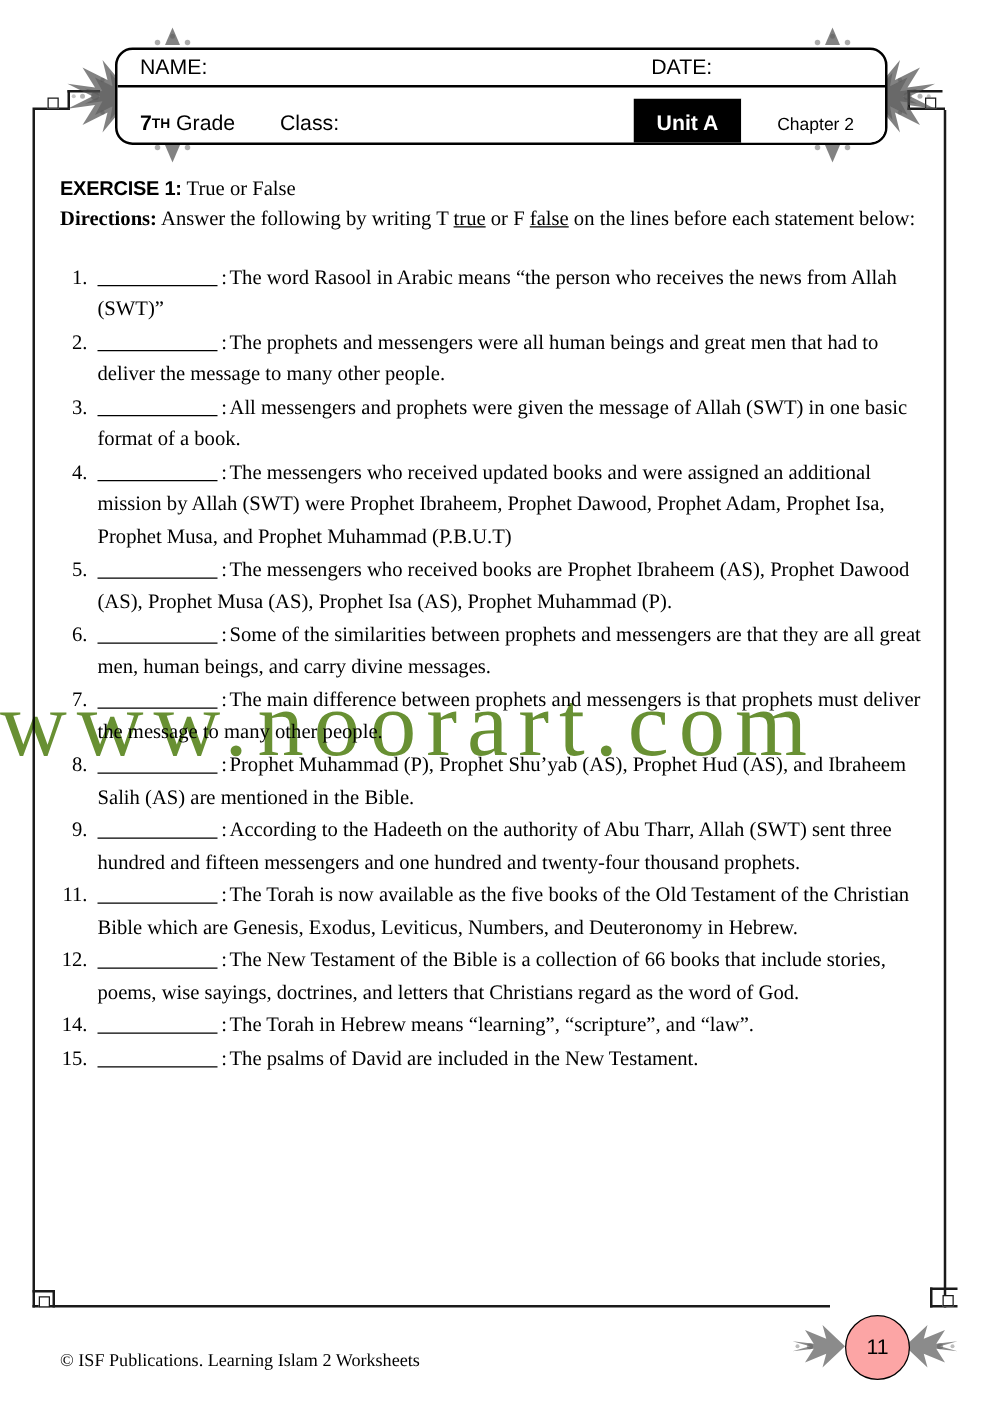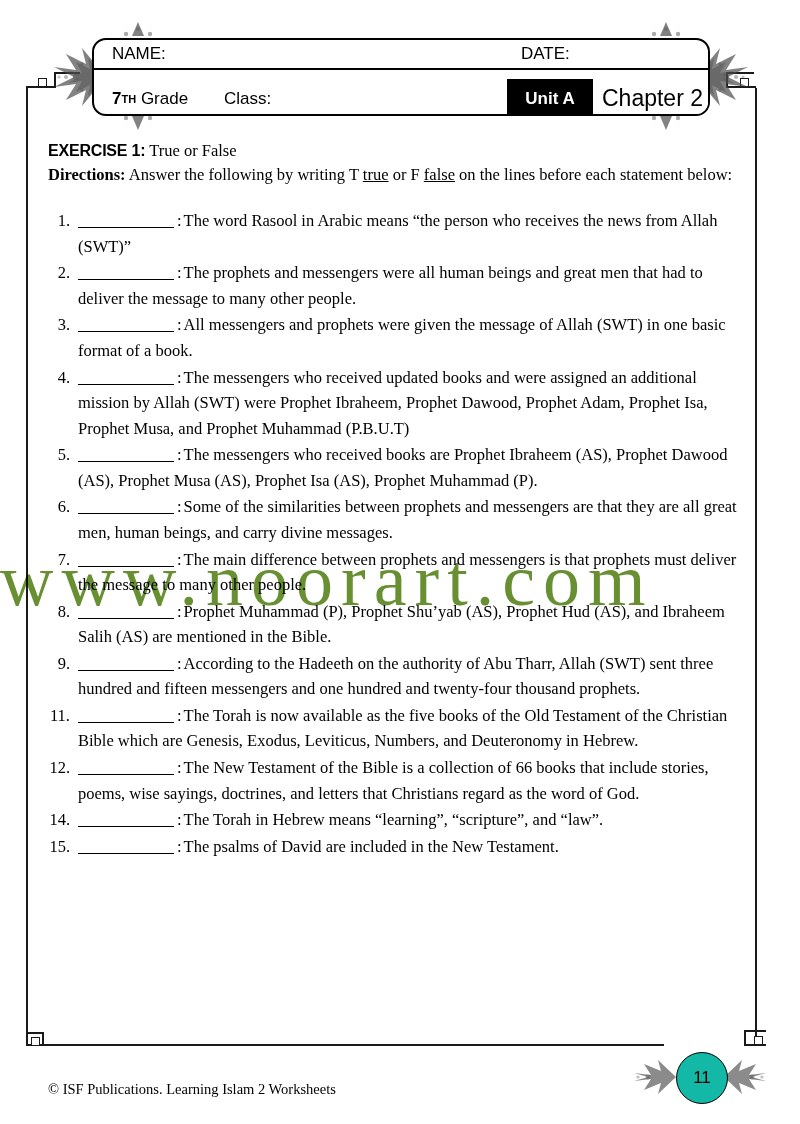--- a/index.html
+++ b/index.html
@@ -71,21 +71,21 @@
     background: #000; color: #fff;
     display: flex; align-items: center; justify-content: center;
     font-family: "Liberation Sans", sans-serif;
     font-size: 17px; font-weight: bold;
   }
   #chapter-cell {
     position: absolute; left: 499px; top: 0; width: 119px; height: 100%;
     background: #fff; color: #000;
     display: flex; align-items: center; justify-content: center;
     font-family: "Liberation Sans", sans-serif;
-    font-size: 23px;
+    font-size: 14px;
   }
 
   
   .flourish { position: absolute; z-index: 3; opacity: .92; }
 
   
   #content {
     position: absolute;
     left: 48px; top: 140px;
     width: 696px;
@@ -173,21 +173,21 @@
     left: 660px; top: 1044px;
     width: 100px; height: 66px;
     z-index: 5;
   }
   #page-number-circle {
     position: absolute;
     left: 16px; top: 8px;
     width: 50px; height: 50px;
     border: 1.7px solid #000;
     border-radius: 50%;
-    background: #14b8a6;
+    background: #fca5a5;
     display: flex; align-items: center; justify-content: center;
     font-family: "Liberation Sans", sans-serif;
     font-size: 17px;
   }
 </style>
 </head>
 <body>
 
 <div id="page">
 

